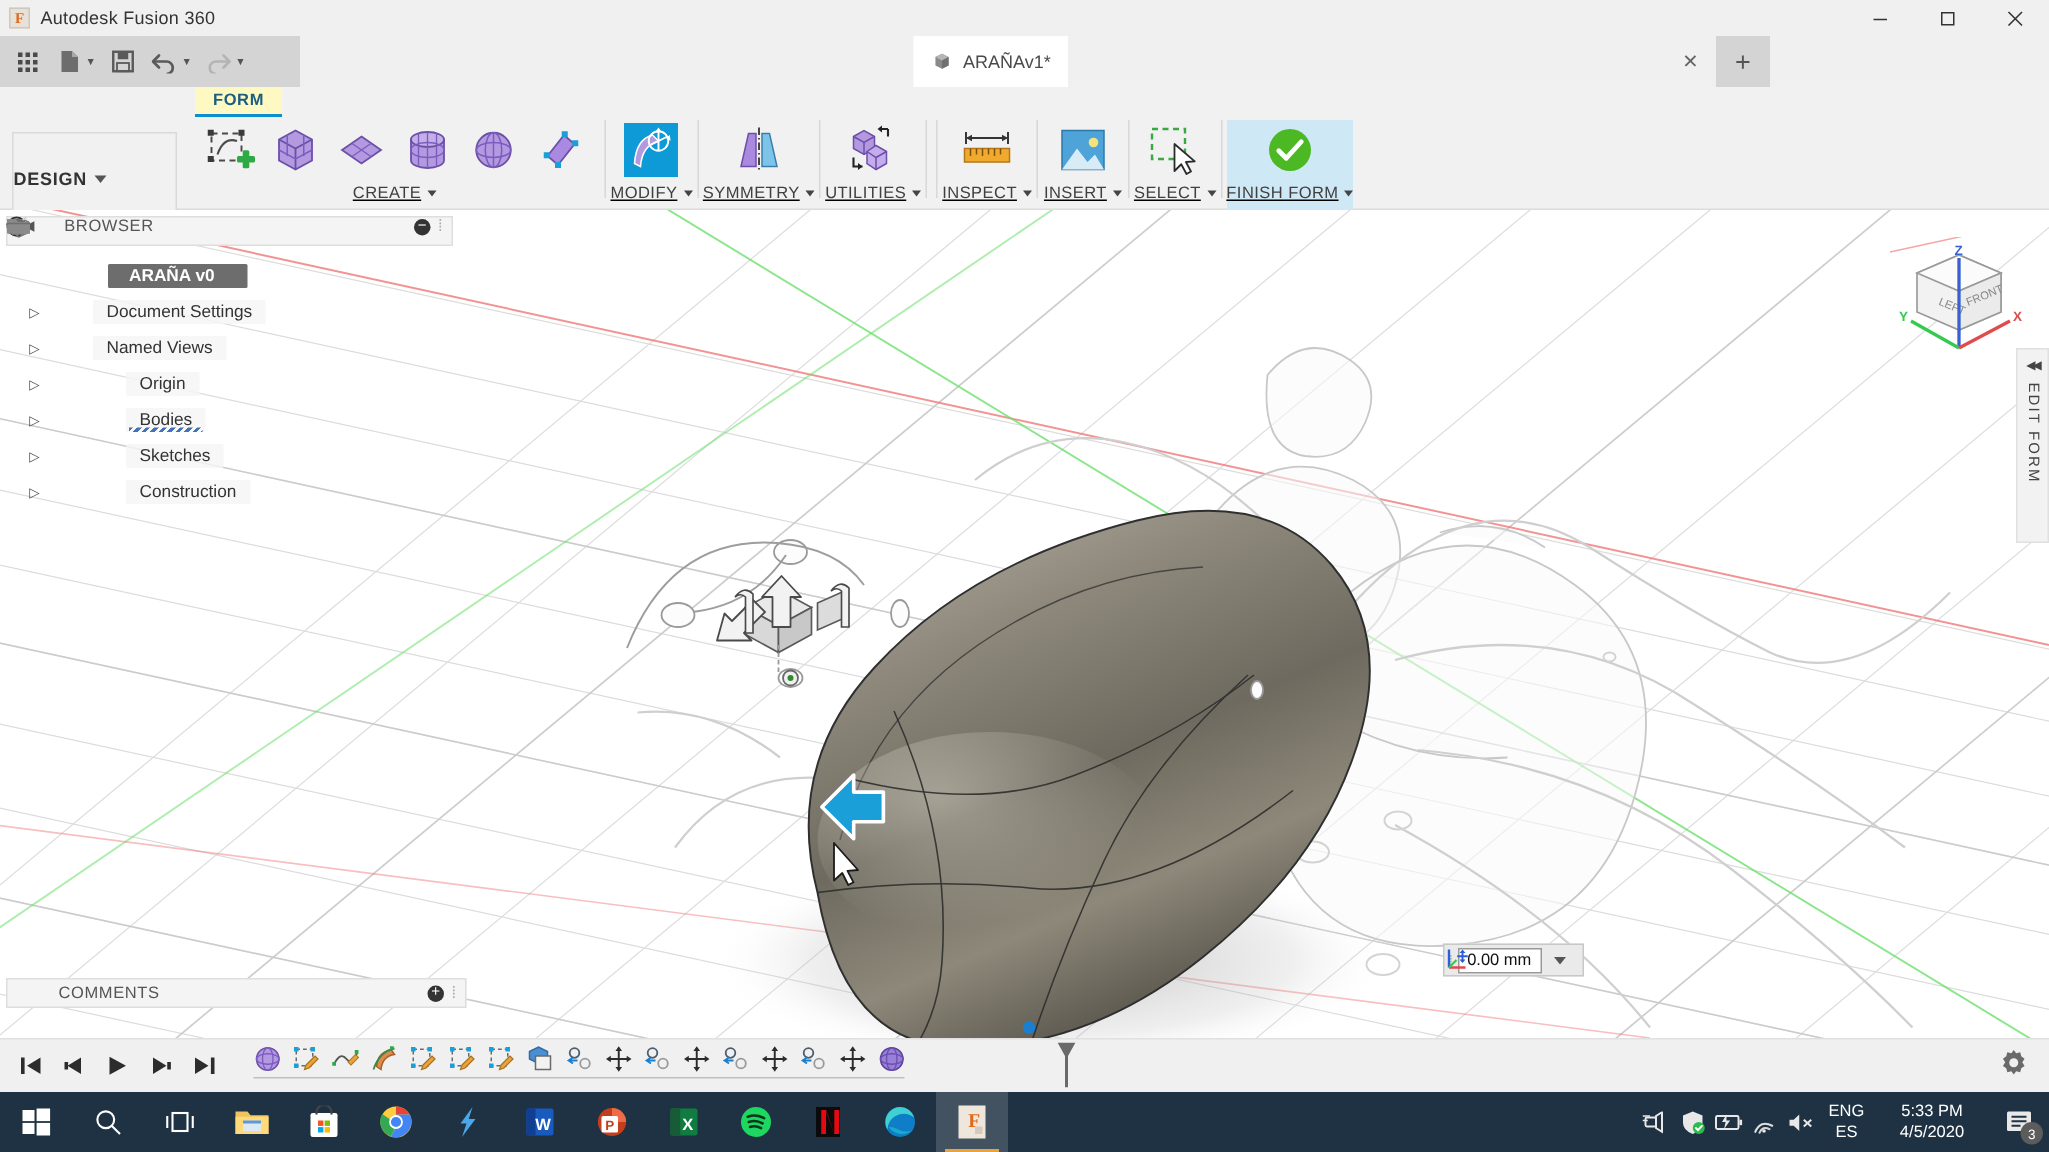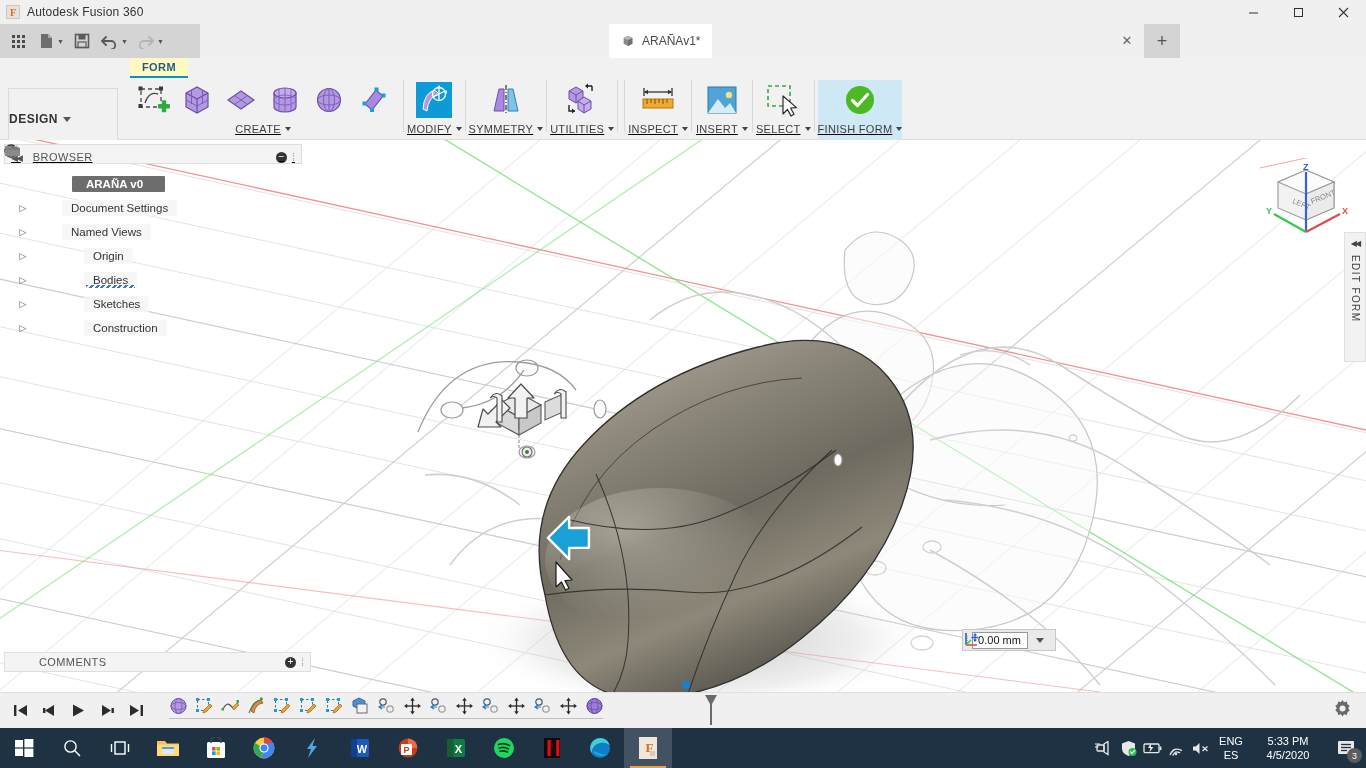--- a/index.html
+++ b/index.html
@@ -112,21 +112,21 @@
     background: #ffffff; overflow: hidden;
   }
   .canvas svg { position: absolute; top: 0; left: 0; }
 
   
   .browser {
     position: absolute; left: 4px; top: 4px; width: 298px;
   }
   .browser-hdr {
     height: 20px; background: #f4f4f4; border: 1px solid #dedede;
-    display: flex; align-items: flex-end; padding: 0 6px; gap: 12px; text-decoration: underline;
+    display: flex; align-items: flex-start; padding: 0 6px; gap: 22px;
   }
   .browser-hdr .bh-label { font-size: 11px; color: #555; letter-spacing: .4px; }
   .bh-arrows { color: #555; font-size: 9px; letter-spacing: -2px; }
   .bh-right { margin-left: auto; display: flex; align-items: center; gap: 5px; }
   .circle-icon {
     width: 11px; height: 11px; border-radius: 50%; background: #333;
     display: flex; align-items: center; justify-content: center;
     color: #fff; font-size: 10px; line-height: 1;
   }
   .grip { color: #aaa; font-size: 11px; }

